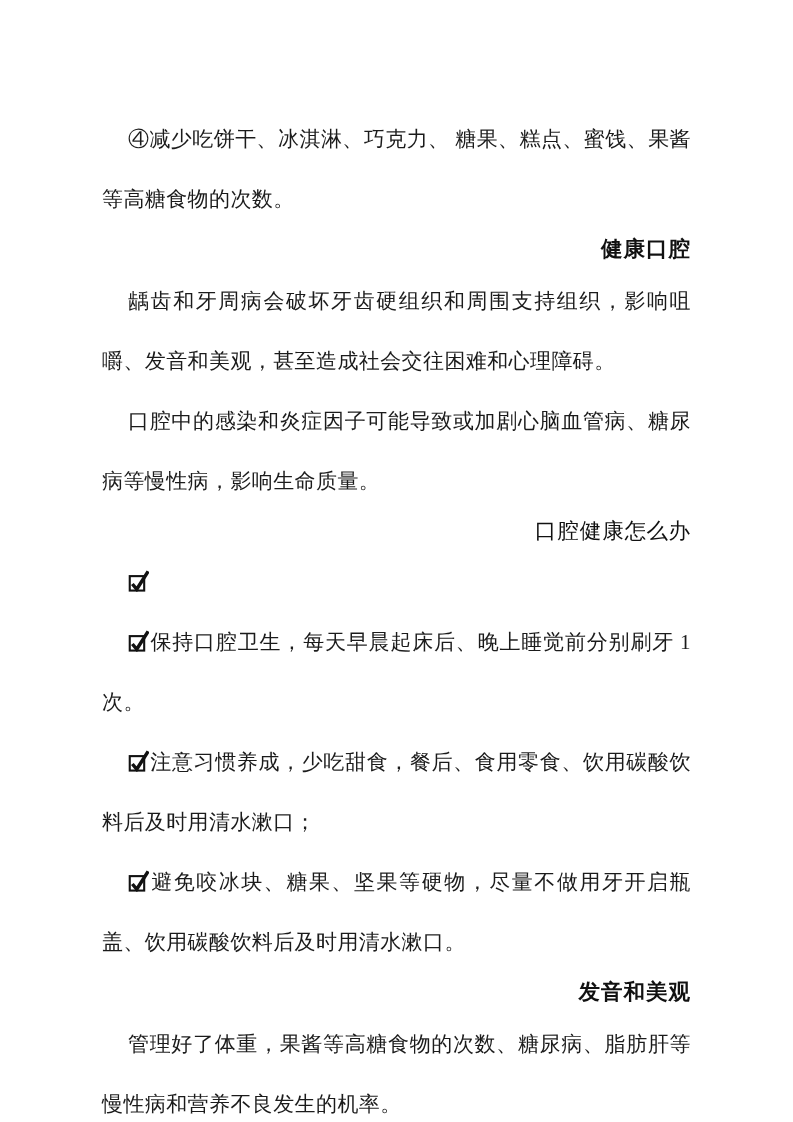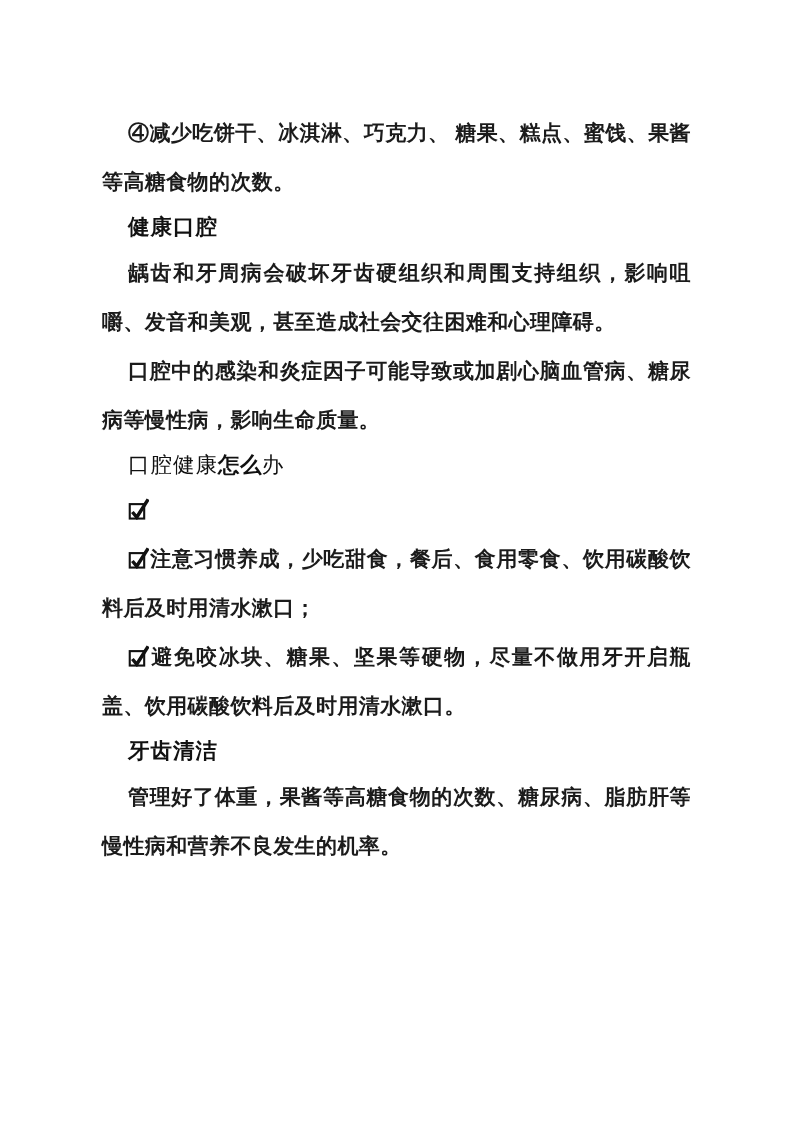--- a/index.html
+++ b/index.html
@@ -17,46 +17,45 @@
   .doc-content {
     position: absolute;
     left: 102px;
     top: 109px;
     width: 589px;
     color: #1b1b1b;
   }
   .para {
     margin: 0;
     font-size: 21px;
-    line-height: 49px;
+    line-height: 60px;
     text-indent: 26px;
     text-align: justify;
     text-justify: inter-character;
     letter-spacing: 0.4px;
     font-family: "Liberation Serif", "DejaVu Serif", serif;
     color: #1b1b1b;
-    font-weight: bold;
   }
   .heading {
     margin: 0;
     font-size: 21.5px;
     line-height: 41.5px;
     text-indent: 26px;
     font-weight: 700;
-    text-align: left;
+    text-align: right;
     letter-spacing: 1px;
     font-family: "Liberation Sans", "DejaVu Sans", sans-serif;
     color: #111111;
   }
   .heading .run-bold {
     font-weight: 400;
     font-family: "Liberation Sans", "DejaVu Sans", sans-serif;
   }
   .heading .run-regular {
-    font-weight: 700;
+    font-weight: 400;
     font-family: "Liberation Serif", "DejaVu Serif", serif;
     letter-spacing: 0.4px;
     margin-top: 41px;
   }
   .checkbox-icon {
     display: inline-block;
     width: 21px;
     height: 23px;
     vertical-align: -3px;
     margin-right: 1px;
@@ -81,28 +80,32 @@
   <p class="para">口腔中的感染和炎症因子可能导致或加剧心脑血管病、糖尿病等慢性病，影响生命质量。</p>
 
 
   <h2 class="heading"><span class="run-bold">口腔健康</span><span class="run-regular">怎么</span><span class="run-bold">办</span></h2>
 
   <p class="para"><span class="checkbox-icon"><svg viewBox="0 0 24 26" xmlns="http://www.w3.org/2000/svg">
           <rect x="2" y="8" width="16.5" height="16.5" fill="none" stroke="#111111" stroke-width="2.4"></rect>
           <path d="M5 17 L10 23 L23 2.5" fill="none" stroke="#111111" stroke-width="4"></path>
         </svg></span></p>
 
+  <p class="para"><span class="checkbox-icon"><svg viewBox="0 0 24 26" xmlns="http://www.w3.org/2000/svg">
+          <rect x="2" y="8" width="16.5" height="16.5" fill="none" stroke="#111111" stroke-width="2.4"></rect>
+          <path d="M5 17 L10 23 L23 2.5" fill="none" stroke="#111111" stroke-width="4"></path>
+        </svg></span><span>保持口腔卫生，每天早晨起床后、晚上睡觉前分别刷牙 1 次。</span></p>
 
   <p class="para"><span class="checkbox-icon"><svg viewBox="0 0 24 26" xmlns="http://www.w3.org/2000/svg">
           <rect x="2" y="8" width="16.5" height="16.5" fill="none" stroke="#111111" stroke-width="2.4"></rect>
           <path d="M5 17 L10 23 L23 2.5" fill="none" stroke="#111111" stroke-width="4"></path>
         </svg></span><span>注意习惯养成，少吃甜食，餐后、食用零食、饮用碳酸饮料后及时用清水漱口；</span></p>
 
   <p class="para"><span class="checkbox-icon"><svg viewBox="0 0 24 26" xmlns="http://www.w3.org/2000/svg">
           <rect x="2" y="8" width="16.5" height="16.5" fill="none" stroke="#111111" stroke-width="2.4"></rect>
           <path d="M5 17 L10 23 L23 2.5" fill="none" stroke="#111111" stroke-width="4"></path>
         </svg></span><span>避免咬冰块、糖果、坚果等硬物，尽量不做用牙开启瓶盖、饮用碳酸饮料后及时用清水漱口。</span></p>
 
-  <h2 class="heading">牙齿清洁</h2>
+  <h2 class="heading">发音和美观</h2>
 
   <p class="para">管理好了体重，果酱等高糖食物的次数、糖尿病、脂肪肝等慢性病和营养不良发生的机率。</p>
 
 </div>
 
 </body></html>

